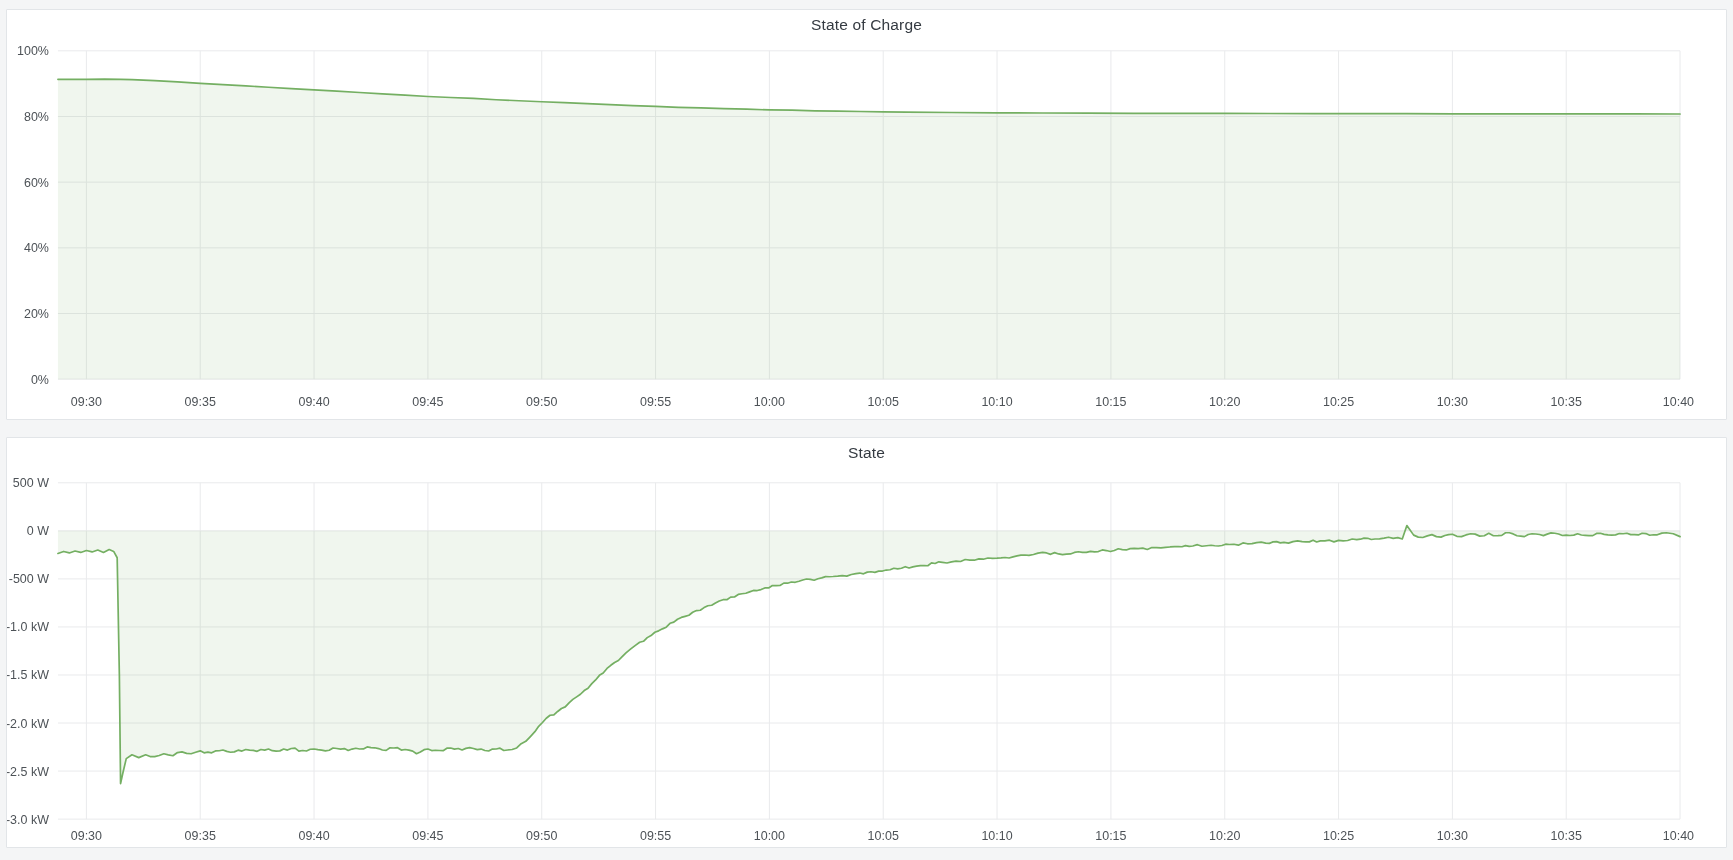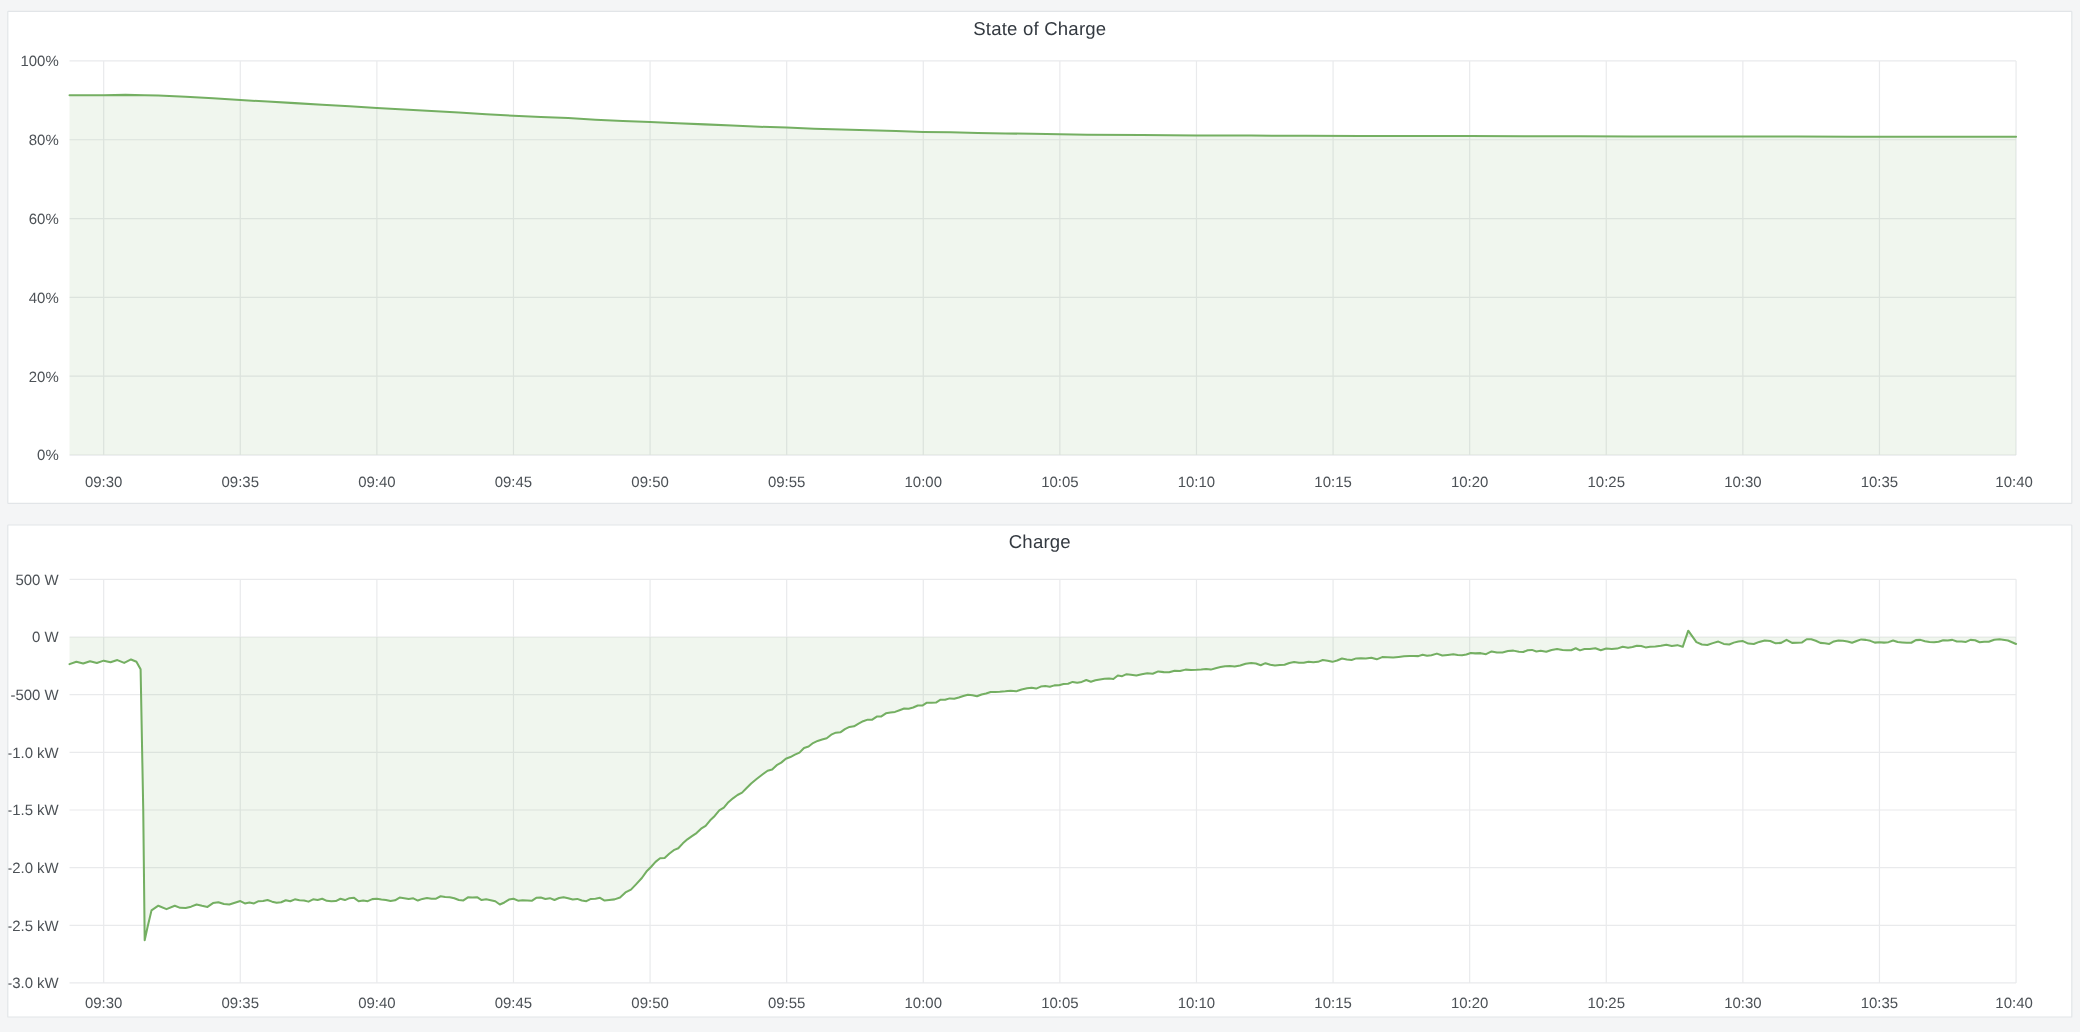--- a/index.html
+++ b/index.html
@@ -109,21 +109,21 @@
           <text x="1333.1052631578948" y="398" text-anchor="middle" class="tick-label">10:25</text>
           <text x="1447.0701754385966" y="398" text-anchor="middle" class="tick-label">10:30</text>
           <text x="1561.0350877192982" y="398" text-anchor="middle" class="tick-label">10:35</text>
           <text x="1689" y="398" text-anchor="end" class="tick-label">10:40</text>
         </g>
       </svg>
   </div>
 
   <div class="panel" id="panel-1" style="top:437px">
     <div class="panel-header">
-      <span class="panel-title">Charge</span>
+      <span class="panel-title">State</span>
     </div>
     <svg class="chart" viewBox="0 0 1721 411" preserveAspectRatio="none">
         <g stroke="#e9eaec" stroke-width="1">
           <line x1="51" x2="1675" y1="45" y2="45"></line>
           <line x1="51" x2="1675" y1="93.28571428571428" y2="93.28571428571428"></line>
           <line x1="51" x2="1675" y1="141.57142857142856" y2="141.57142857142856"></line>
           <line x1="51" x2="1675" y1="189.85714285714286" y2="189.85714285714286"></line>
           <line x1="51" x2="1675" y1="238.14285714285714" y2="238.14285714285714"></line>
           <line x1="51" x2="1675" y1="286.42857142857144" y2="286.42857142857144"></line>
           <line x1="51" x2="1675" y1="334.7142857142857" y2="334.7142857142857"></line>

